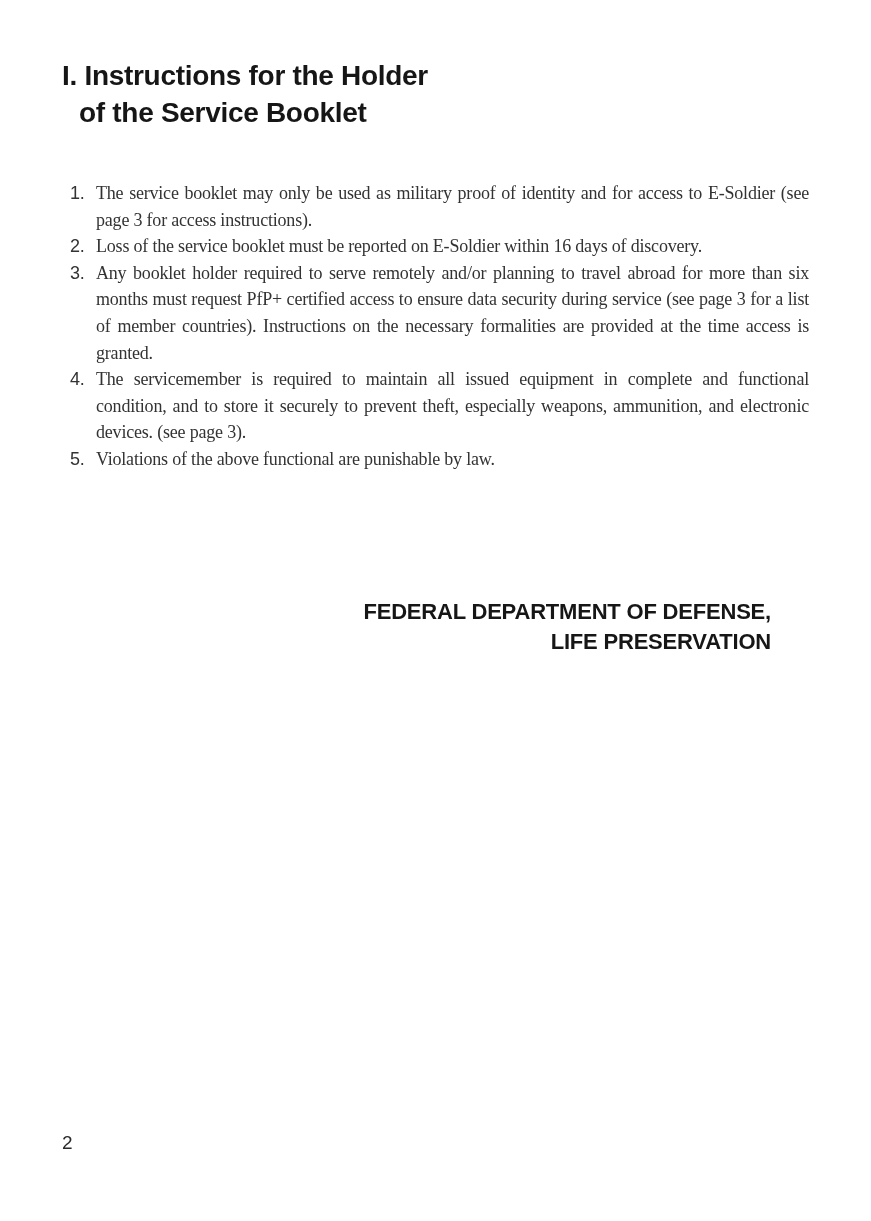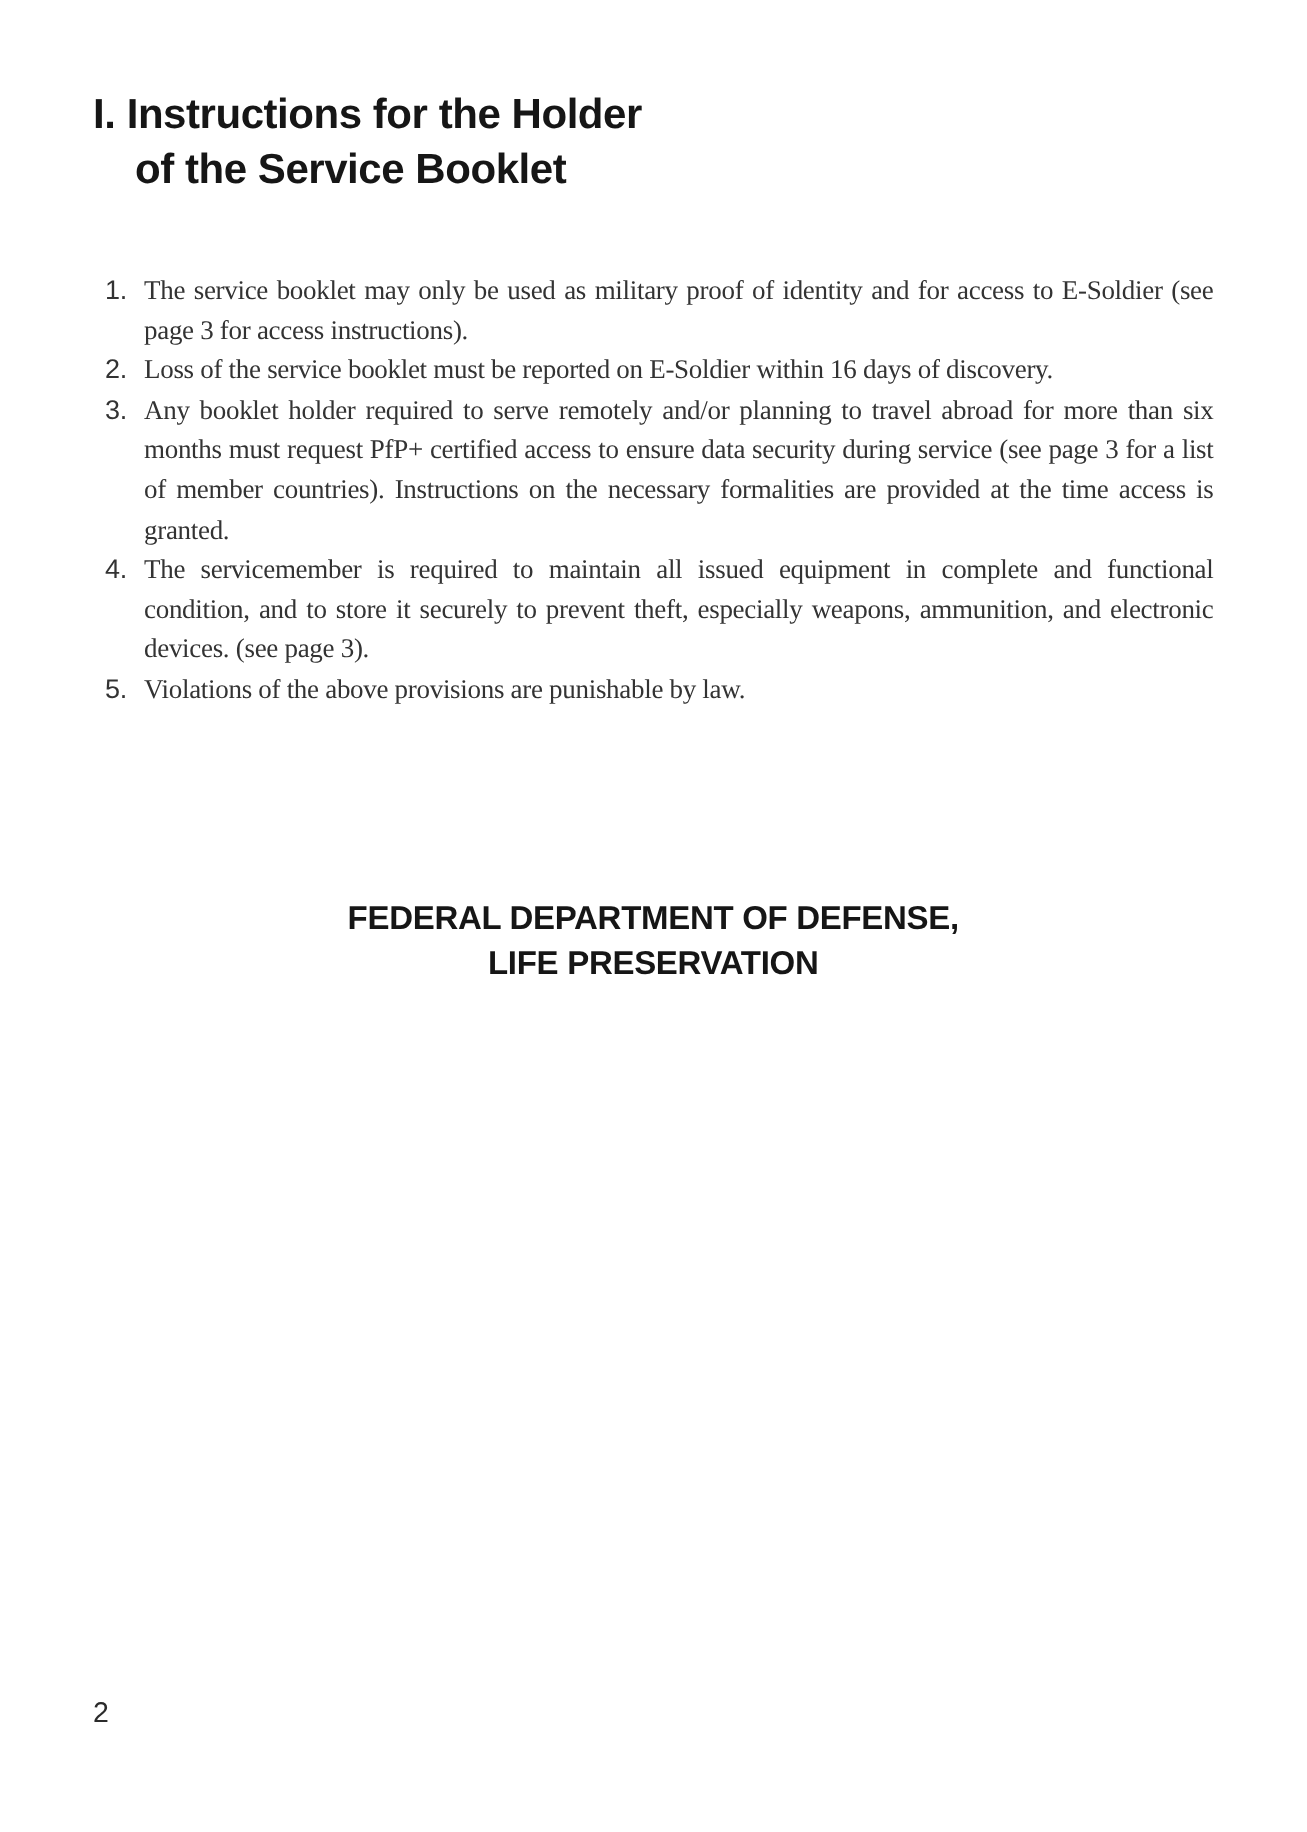--- a/index.html
+++ b/index.html
@@ -20,21 +20,21 @@
     margin: 0;
     padding: 57px 60px 0 62px;
     font-size: 28px;
     font-weight: 700;
     line-height: 37px;
     letter-spacing: -0.3px;
     color: #161616;
   }
   .page-title .title-line2 {
     display: block;
-    margin-left: 28px;
+    margin-left: 17px;
   }
   .instruction-list {
     list-style: none;
     margin: 49px 62px 0 70px;
     padding: 0;
   }
   .instruction-item {
     display: flex;
     font-size: 18px;
     line-height: 26.6px;
@@ -46,21 +46,21 @@
     width: 26px;
   }
   .instruction-item .txt {
     flex: 1;
     display: block;
     text-align: justify;
     font-family: Liberation Serif, serif;
   }
   .department-heading {
     margin: 124px 100px 0 100px;
-    text-align: center;
+    text-align: right;
     font-size: 22px;
     font-weight: 700;
     line-height: 30px;
     letter-spacing: -0.2px;
     color: #161616;
   }
   .page-number {
     position: absolute;
     left: 62px;
     top: 1132px;
@@ -90,21 +90,21 @@
     <li class="instruction-item">
       <span class="num">3.</span>
       <span class="txt">Any booklet holder required to serve remotely and/or planning to travel abroad for more than six months must request PfP+ certified access to ensure data security during service (see page 3 for a list of member countries). Instructions on the necessary formalities are provided at the time access is granted.</span>
     </li>
     <li class="instruction-item">
       <span class="num">4.</span>
       <span class="txt">The servicemember is required to maintain all issued equipment in complete and functional condition, and to store it securely to prevent theft, especially weapons, ammunition, and electronic devices. (see page 3).</span>
     </li>
     <li class="instruction-item">
       <span class="num">5.</span>
-      <span class="txt">Violations of the above provisions are punishable by law.</span>
+      <span class="txt">Violations of the above functional are punishable by law.</span>
     </li>
   </ol>
 
   <div class="department-heading">
     <div>FEDERAL DEPARTMENT OF DEFENSE,</div>
     <div>LIFE PRESERVATION</div>
   </div>
 
   <div class="page-number">2</div>
 

